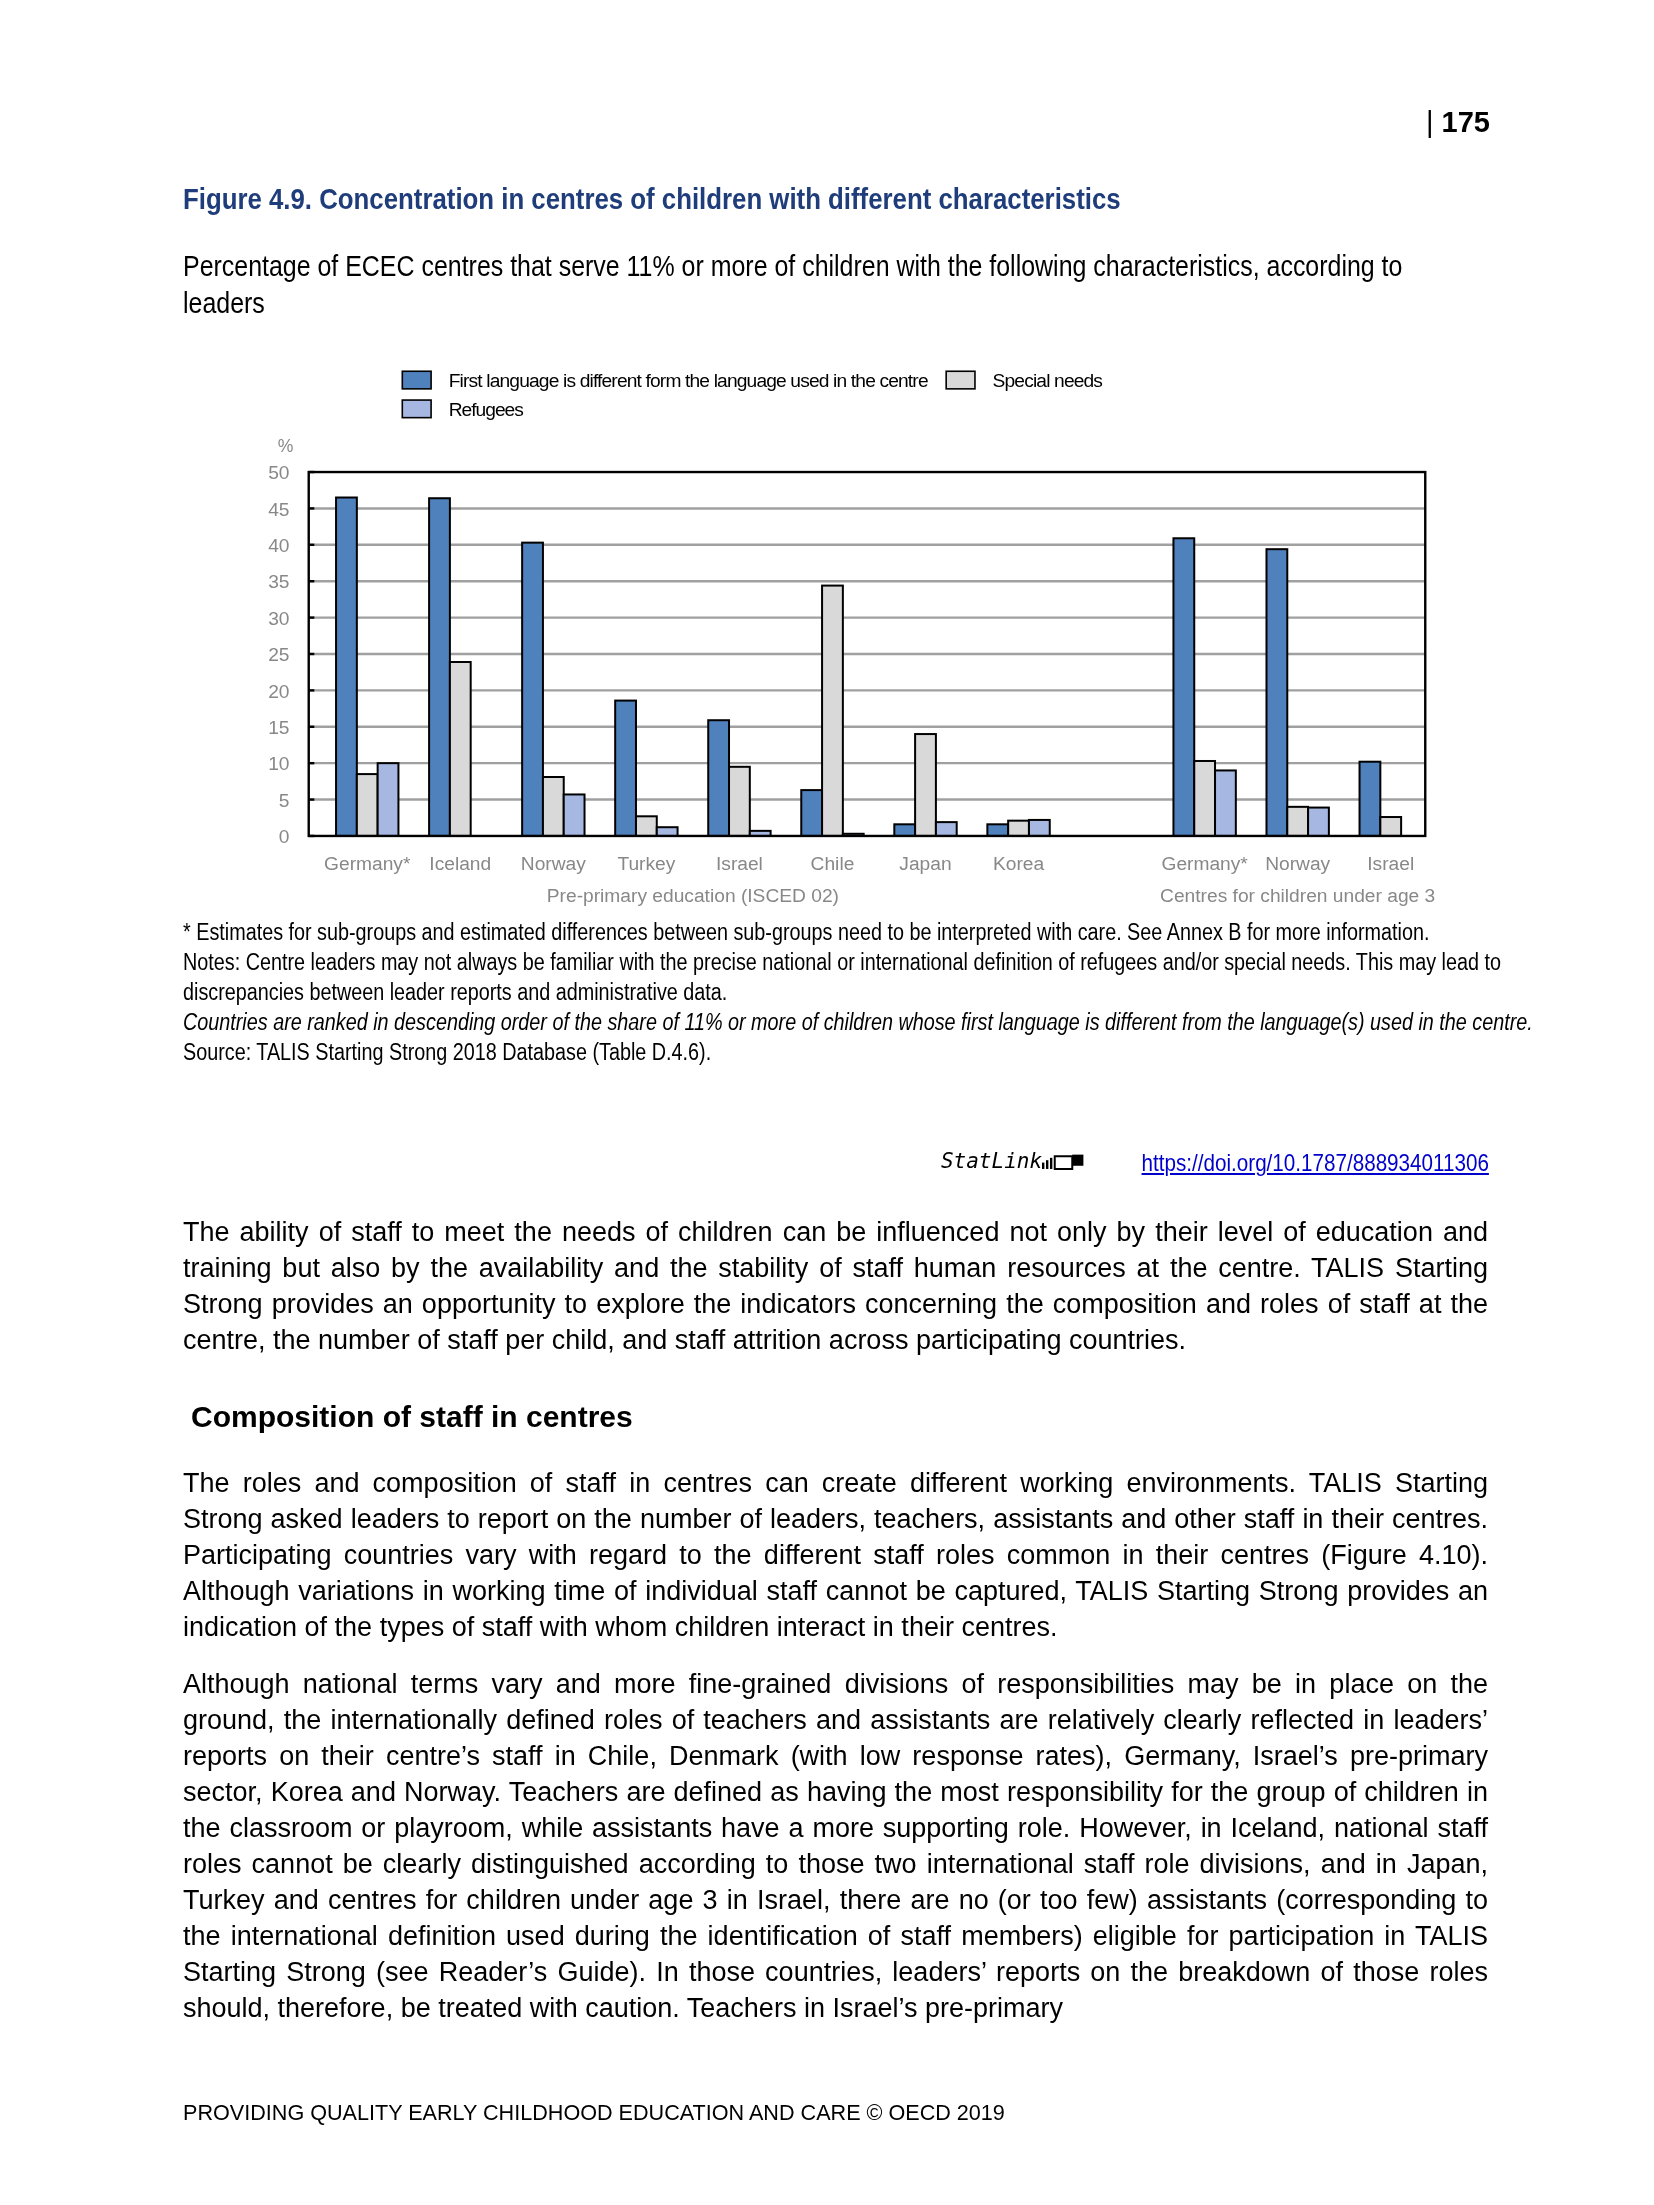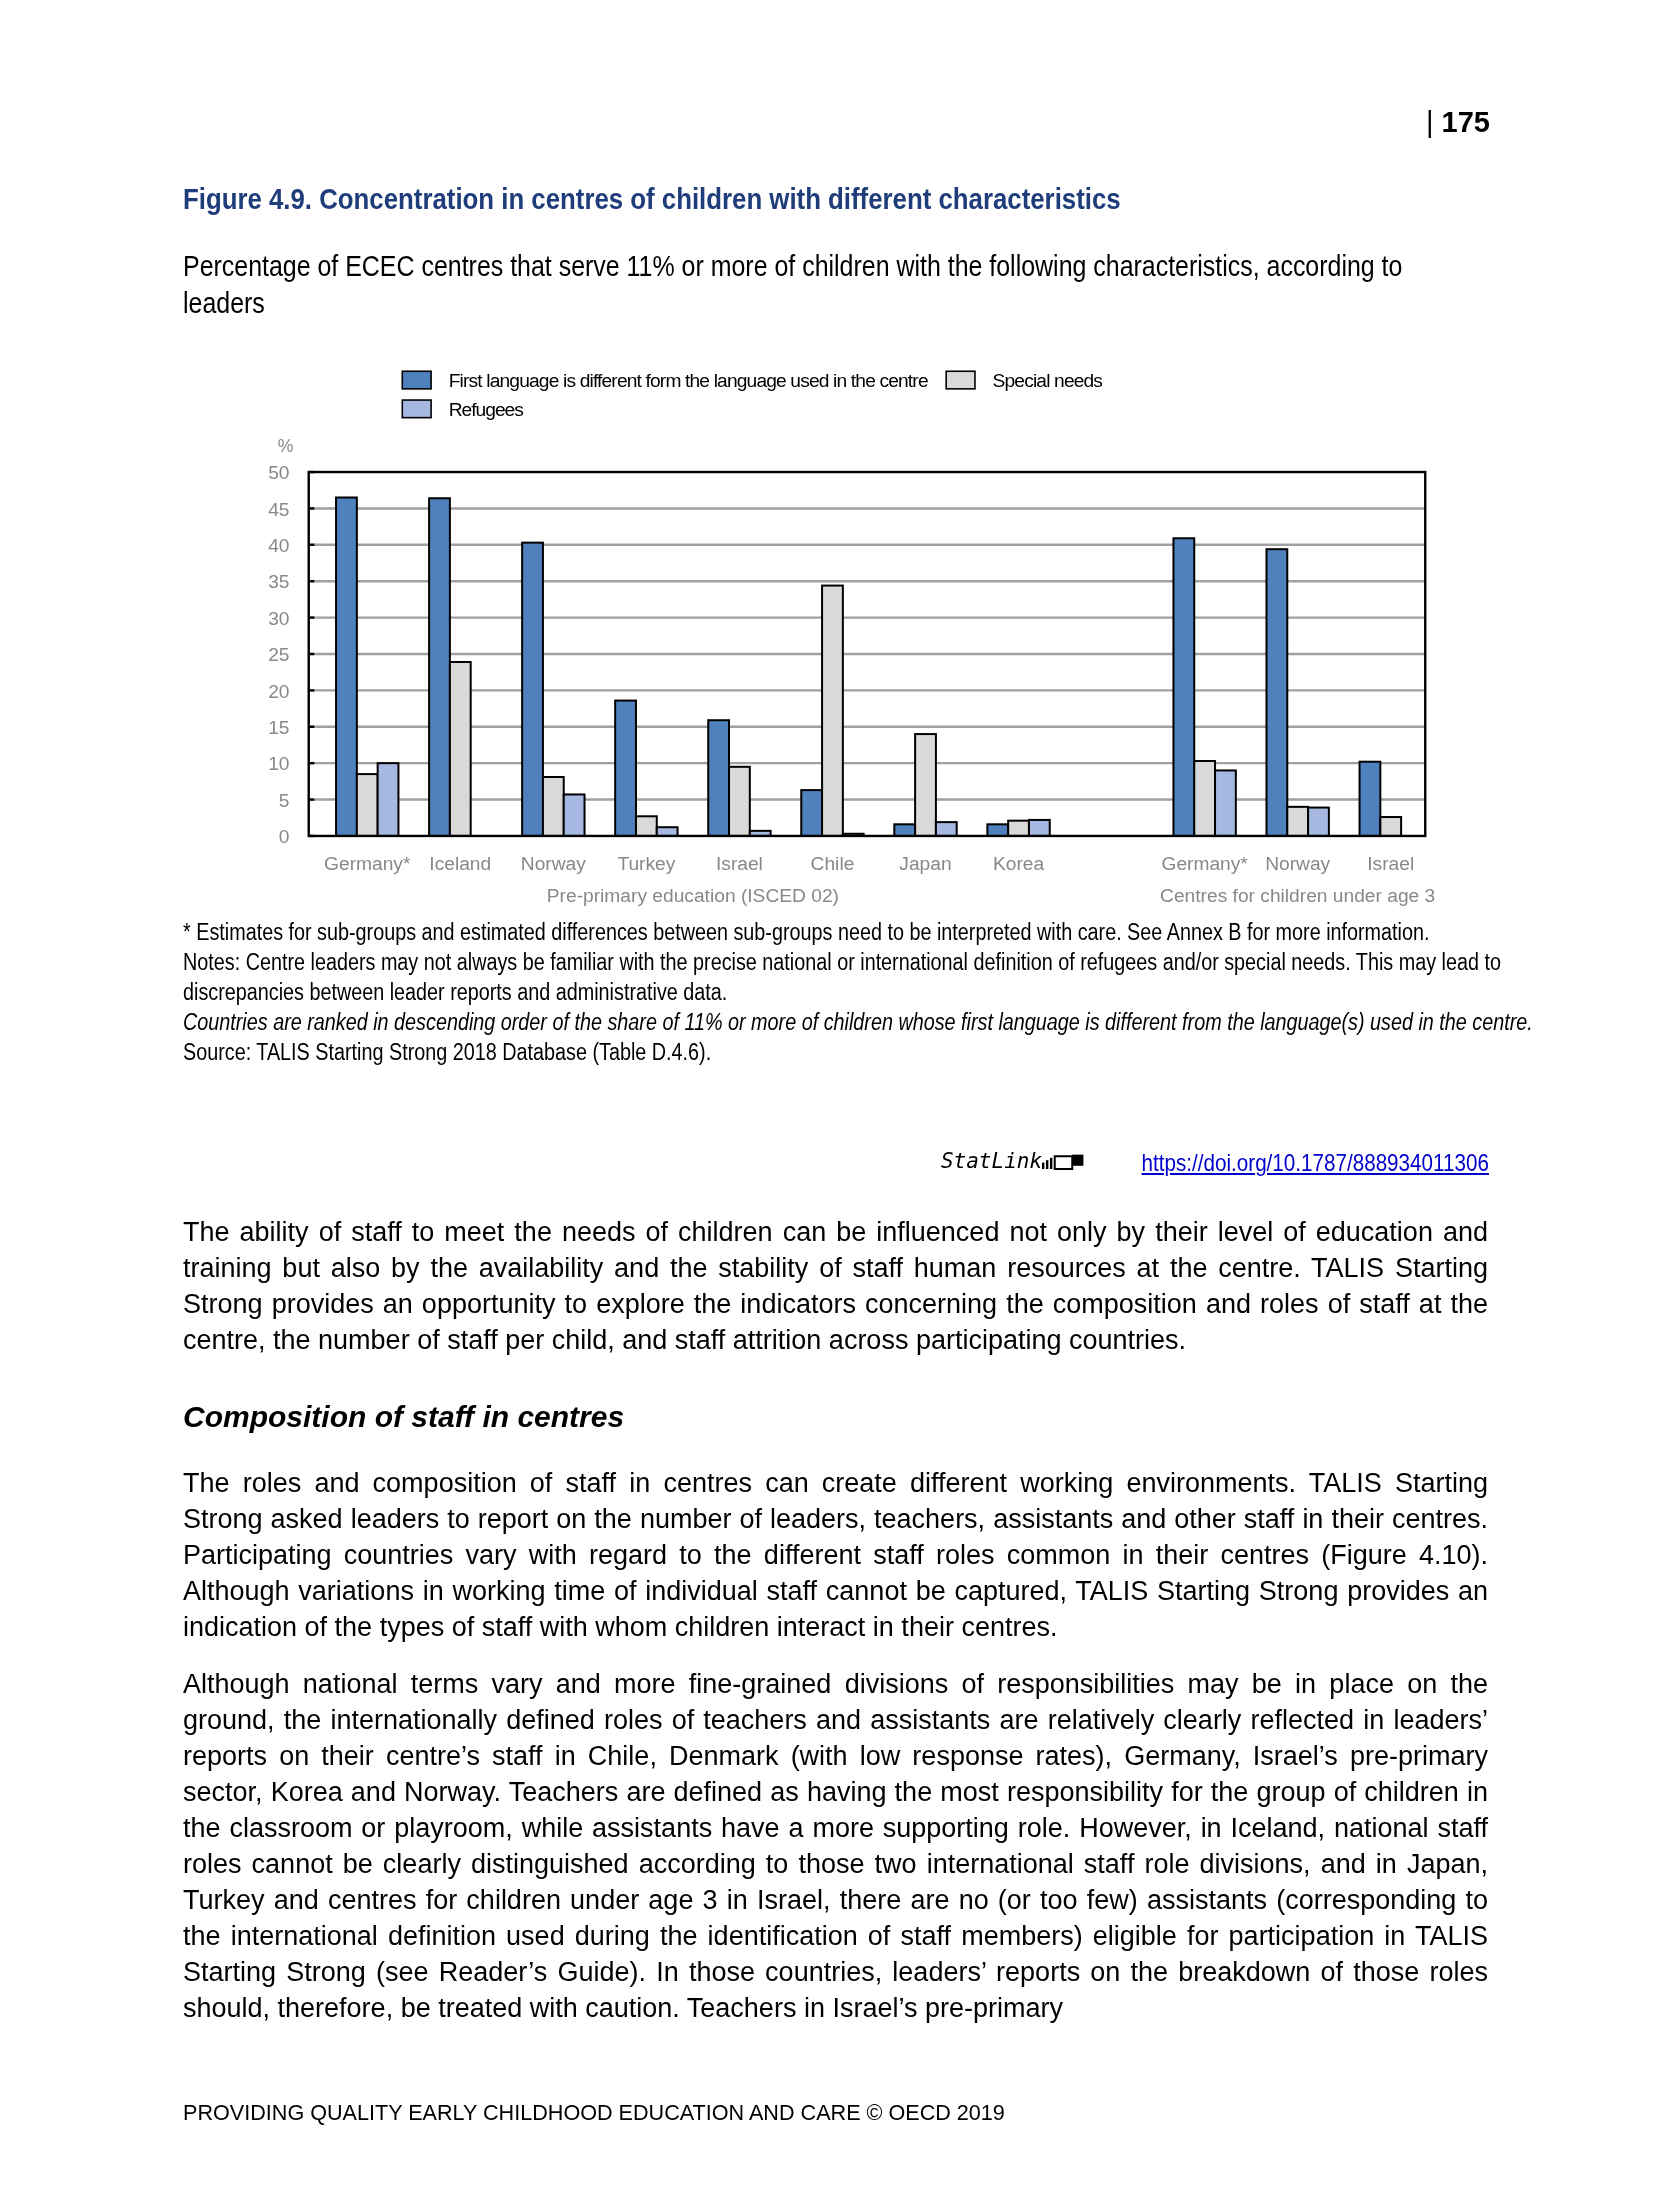--- a/index.html
+++ b/index.html
@@ -9,21 +9,21 @@
   .fig-title{position:absolute;left:183px;top:182px;font-size:30px;font-weight:bold;color:#1f3d7a;transform:scaleX(0.86);transform-origin:left;white-space:nowrap;}
   .fig-sub{position:absolute;left:183px;top:248px;width:1488px;font-size:29px;line-height:37px;transform:scaleX(0.86);transform-origin:left;}
   svg#chart{position:absolute;left:0;top:352px;}
   .notes{position:absolute;left:183px;top:917px;width:1664px;font-size:23px;line-height:30px;transform:scaleX(0.86);transform-origin:left;}
   .notes p{margin:0;}
   .notes .it{font-style:italic;}
   .statlink{position:absolute;right:165px;top:1149px;font-size:24px;display:flex;gap:0;}
   .statlink .sl-word{font-family:"DejaVu Sans Mono",monospace;font-style:italic;font-size:21px;}
   .statlink a{color:#0000cc;text-decoration:underline;transform:scaleX(0.86);transform-origin:right;display:inline-block;}
   .body-text{position:absolute;left:183px;width:1305px;font-size:27px;line-height:36px;text-align:justify;}
-  .section-h{position:absolute;left:183px;top:1400px;font-size:30px;font-weight:bold;font-style:italic;}
+  .section-h{position:absolute;left:191px;top:1400px;font-size:30px;font-weight:bold;}
   .footer{position:absolute;left:183px;top:2100px;font-size:21.6px;}
 </style>
 </head>
 <body>
 
 <div class="pagenum"><span class="bar">|</span><span>175</span></div>
 
 <div class="fig-title">Figure 4.9. Concentration in centres of children with different characteristics</div>
 <div class="fig-sub">Percentage of ECEC centres that serve 11% or more of children with the following characteristics, according to leaders</div>
 

